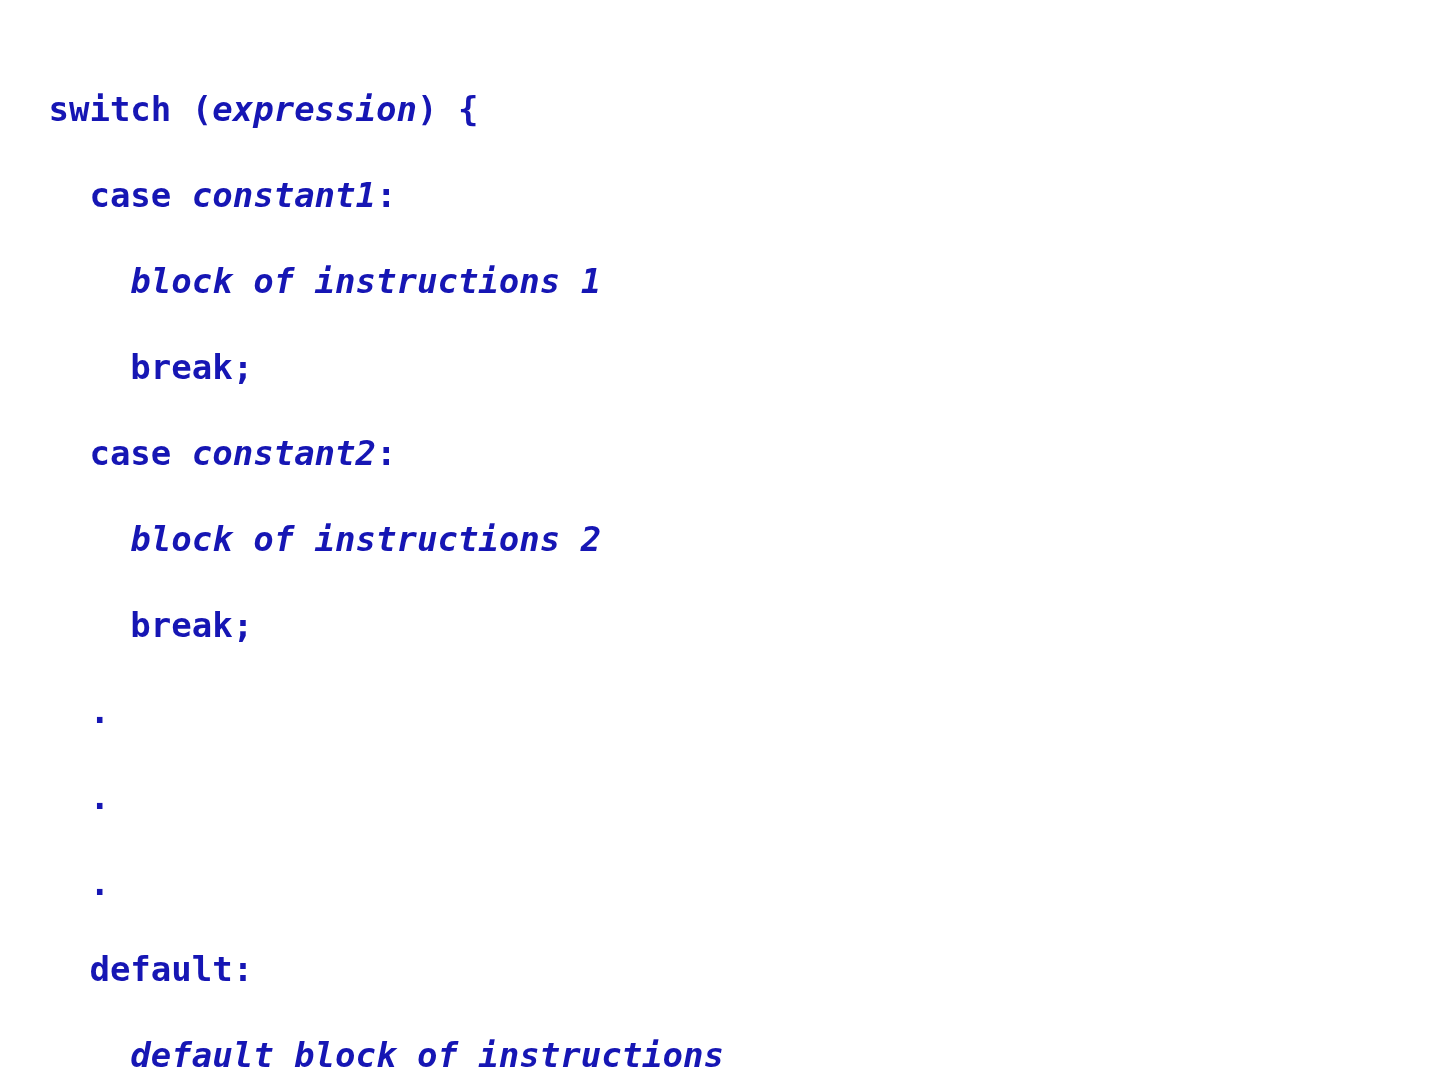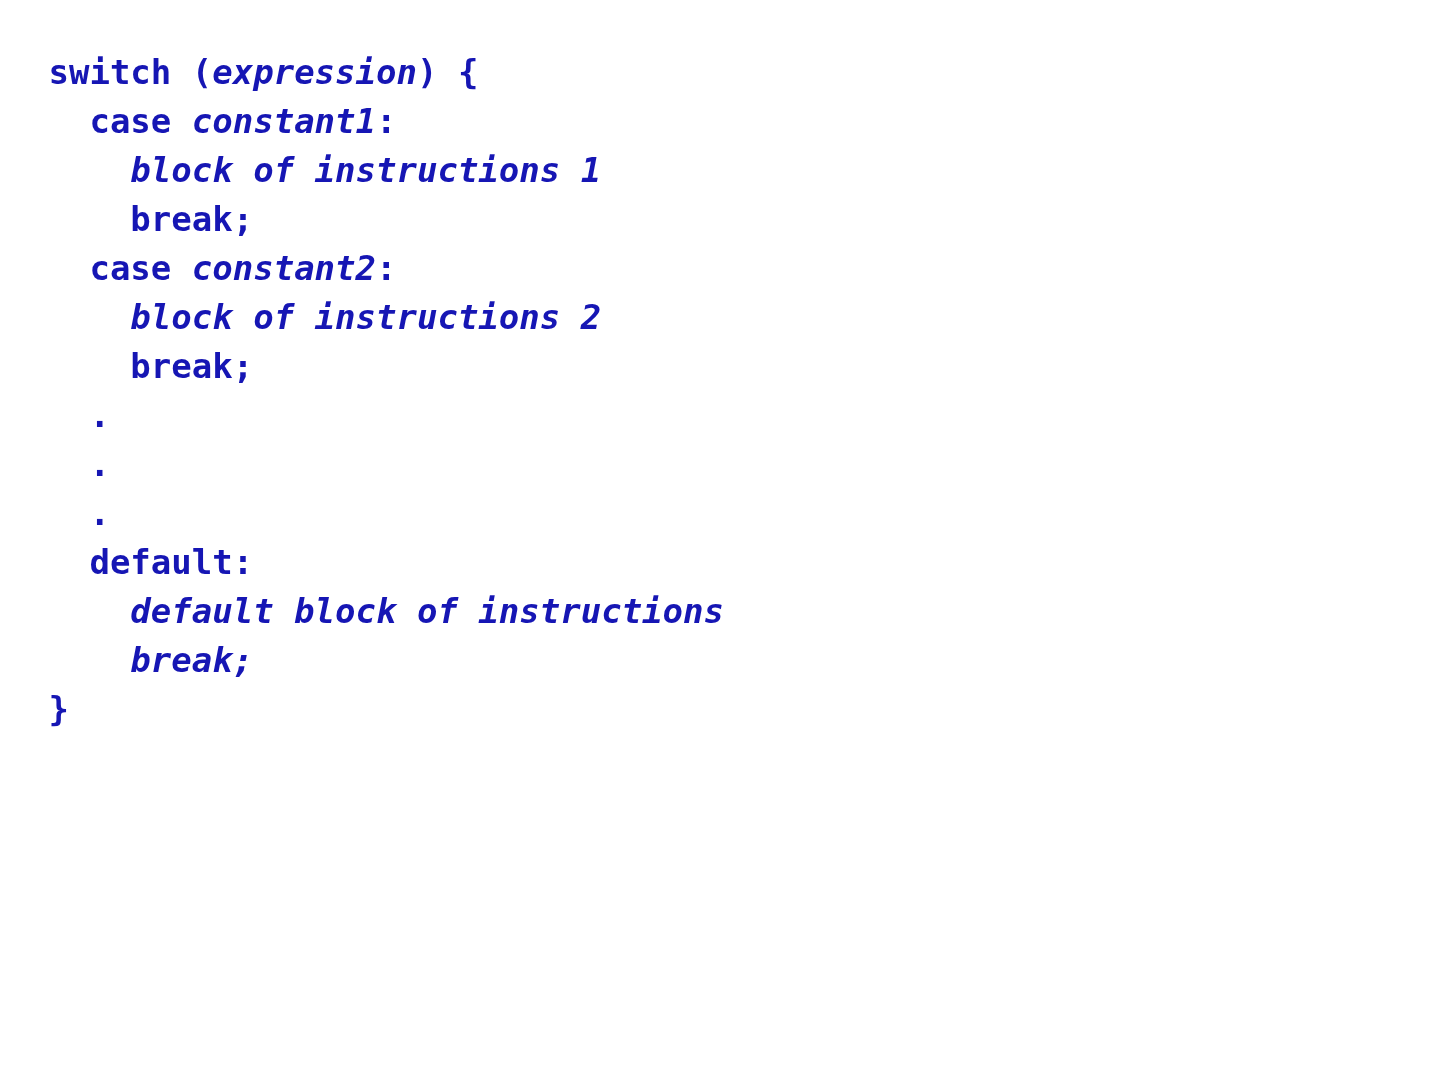--- a/index.html
+++ b/index.html
@@ -35,20 +35,21 @@
     font-weight: bold;
     line-height: 49px;
     color: #1616b4;
     white-space: pre;
     letter-spacing: 0px;
   }
   .code-line {
     display: block;
     height: 49px;
     white-space: pre;
+    margin-top: 37px;
   }
   .kw   { font-style: normal; }
   .ital { font-style: italic; }
   .dot  { font-style: normal; }
 
   
   .prose {
     position: absolute;
     left: 36px;
     width: 1380px;

